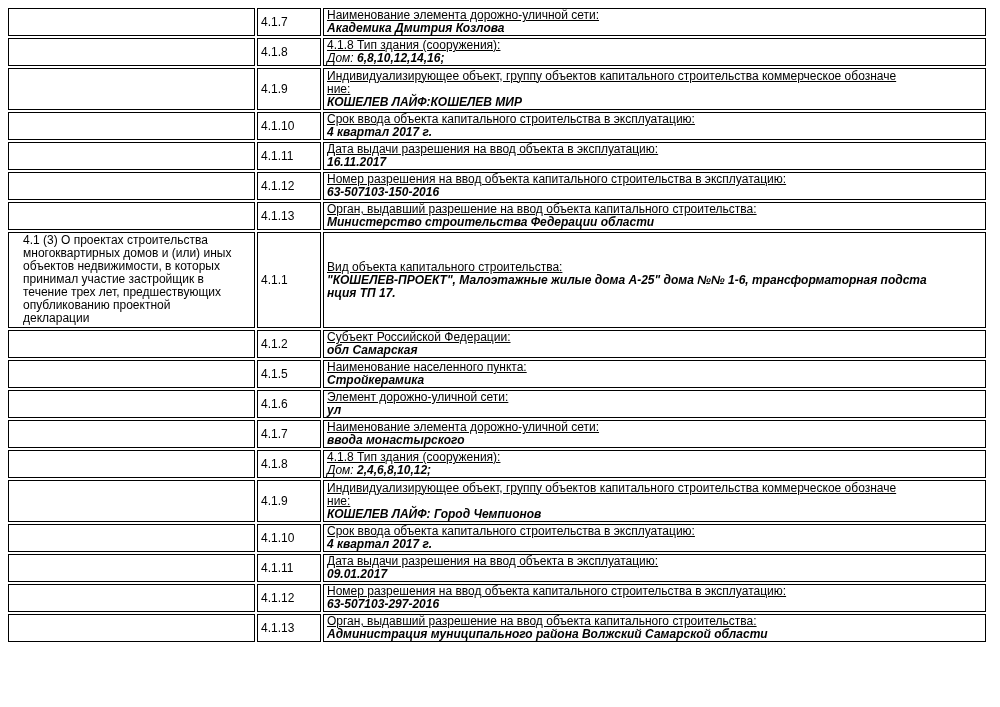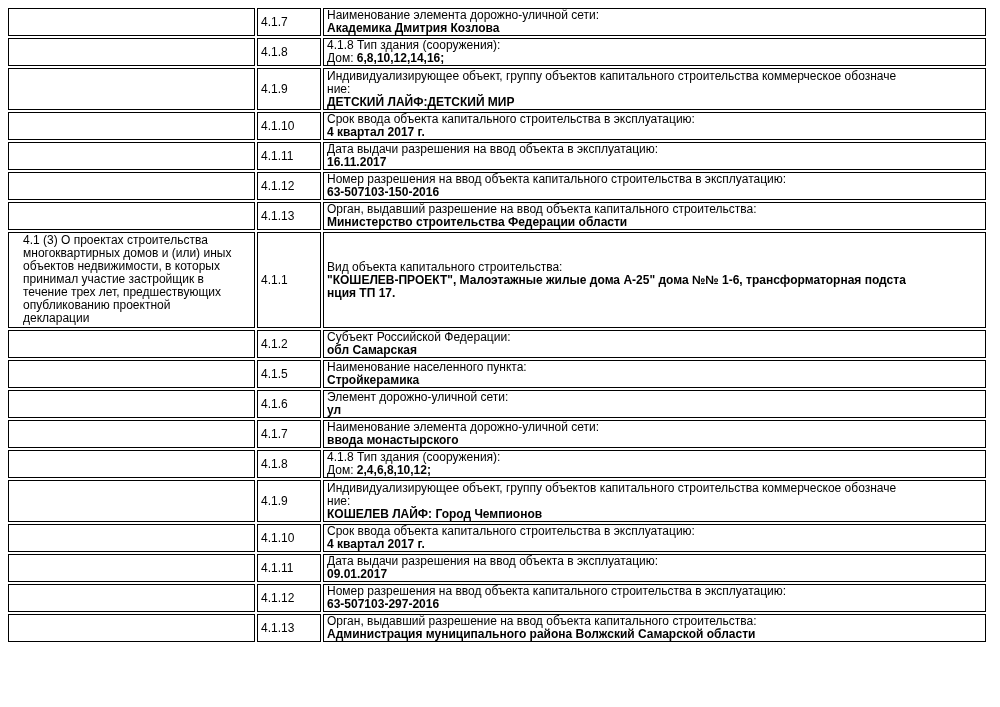--- a/index.html
+++ b/index.html
@@ -39,24 +39,26 @@
   tr.r3 td { height: 40px; }
   tr.tall td { height: 92px; }
   td.c1.section {
     vertical-align: top;
     white-space: pre-line;
     padding: 1px 14px;
   }
   .label {
     white-space: pre-line;
     font-weight: normal;
+    text-decoration: underline;
   }
   .value {
     white-space: pre-line;
     font-weight: bold;
+    font-style: italic;
   }
   .value .prefix {
     font-weight: normal;
   }
 </style>
 </head>
 <body>
 
 <div class="page">
 <table class="decl">
@@ -79,21 +81,21 @@
         <div class="value"><span class="prefix">Дом: </span><span>6,8,10,12,14,16;</span></div>
       </td>
     </tr>
 
     <tr class="r3">
       <td class="c1"></td>
       <td class="c2">4.1.9</td>
       <td class="c3">
         <div class="label">Индивидуализирующее объект, группу объектов капитального строительства коммерческое обозначе
 ние:</div>
-        <div class="value"><span class="prefix"></span><span>ДЕТСКИЙ ЛАЙФ:ДЕТСКИЙ МИР</span></div>
+        <div class="value"><span class="prefix"></span><span>КОШЕЛЕВ ЛАЙФ:КОШЕЛЕВ МИР</span></div>
       </td>
     </tr>
 
     <tr>
       <td class="c1"></td>
       <td class="c2">4.1.10</td>
       <td class="c3">
         <div class="label">Срок ввода объекта капитального строительства в эксплуатацию:</div>
         <div class="value"><span class="prefix"></span><span>4 квартал 2017 г.</span></div>
       </td>

